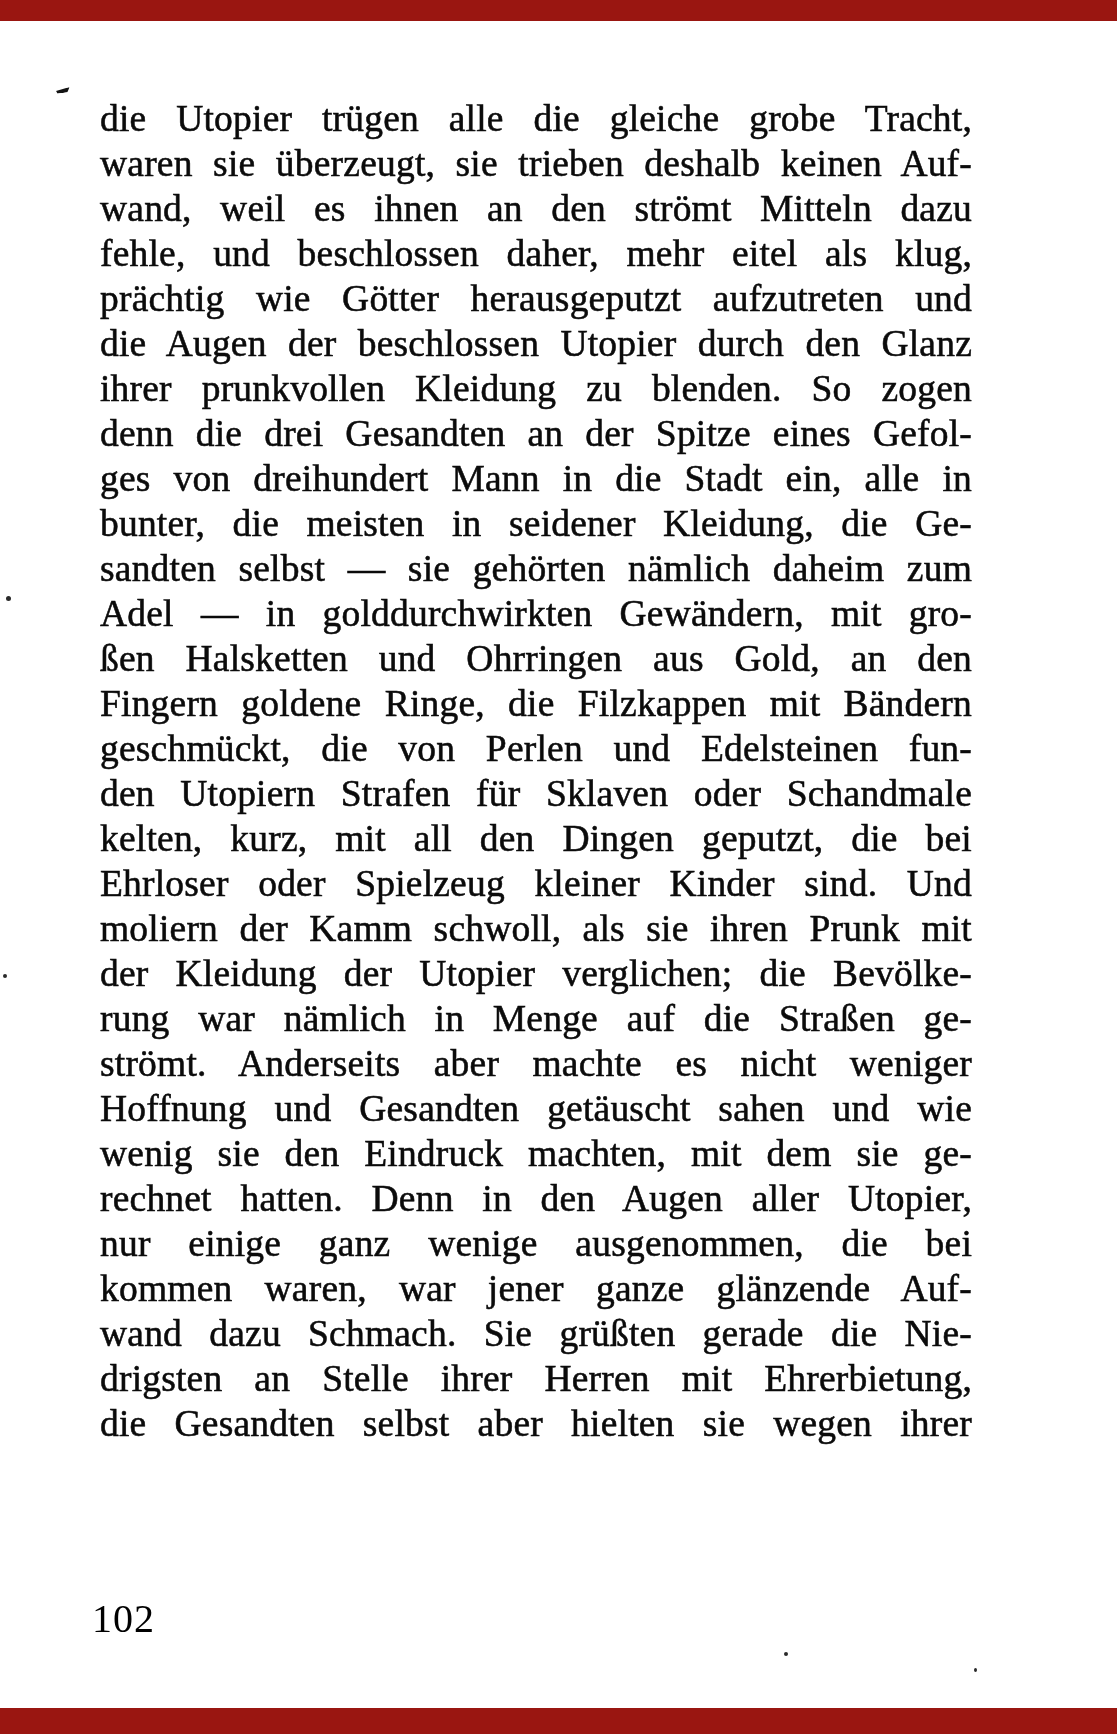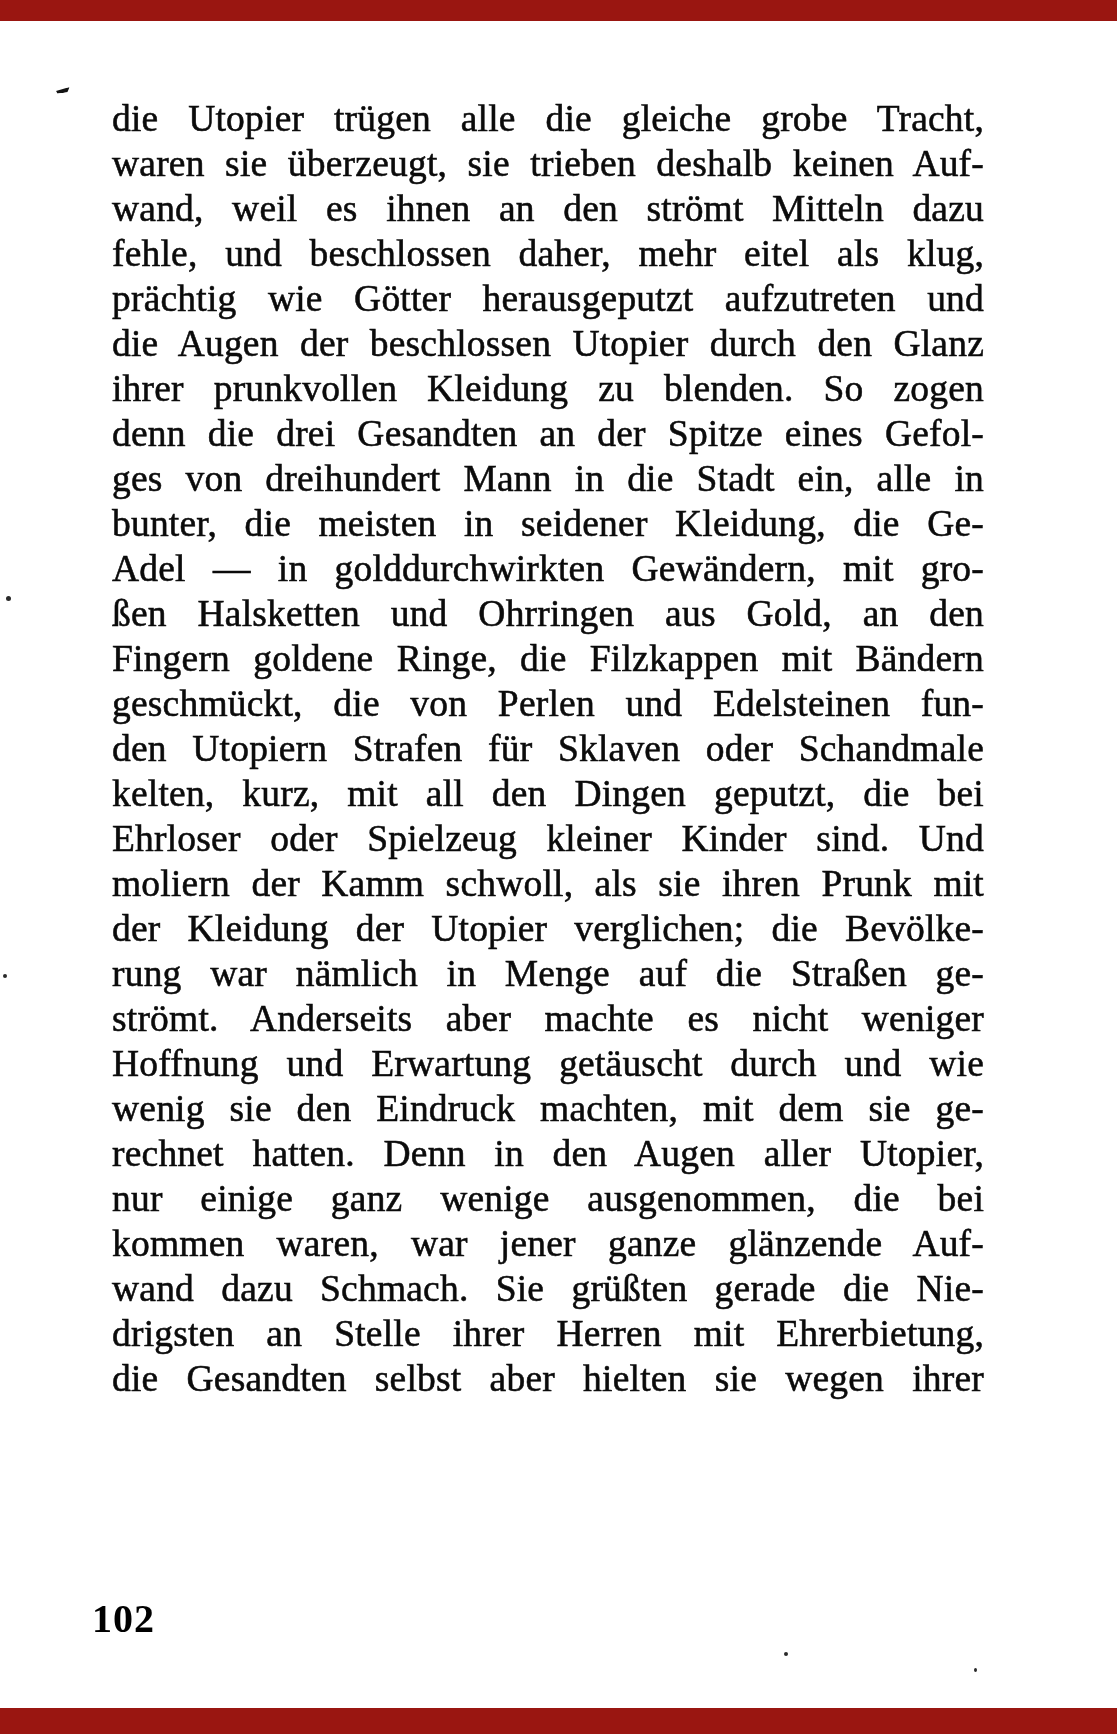--- a/index.html
+++ b/index.html
@@ -34,21 +34,21 @@
   }
 
   .speck {
     position: absolute;
     background: #2a2a2a;
     border-radius: 50%;
   }
 
   .text-block {
     position: absolute;
-    left: 112px;
+    left: 100px;
     top: 96px;
     width: 872px;
     color: #0b0b0b;
     font-size: 37.5px;
     line-height: 45px;
     -webkit-text-stroke: 0.55px #0b0b0b;
     letter-spacing: 0.2px;
   }
   .text-line {
     text-align: justify;
@@ -56,21 +56,21 @@
     word-spacing: 3px;
     white-space: nowrap;
   }
 
   .page-number {
     position: absolute;
     left: 92px;
     top: 1595px;
     color: #000;
     font-size: 40px;
-    font-weight: 700;
+    font-weight: 400;
     letter-spacing: 1px;
     text-align: right;
   }
 </style>
 </head>
 <body>
 
 <div class="scan-bar top" style="background: rgb(154, 22, 17);"></div>
 
 <div class="margin-mark"></div>
@@ -84,32 +84,33 @@
     <div class="text-line">die Utopier trügen alle die gleiche grobe Tracht,</div>
     <div class="text-line">waren sie überzeugt, sie trieben deshalb keinen Auf-</div>
     <div class="text-line">wand, weil es ihnen an den strömt Mitteln dazu</div>
     <div class="text-line">fehle, und beschlossen daher, mehr eitel als klug,</div>
     <div class="text-line">prächtig wie Götter herausgeputzt aufzutreten und</div>
     <div class="text-line">die Augen der beschlossen Utopier durch den Glanz</div>
     <div class="text-line">ihrer prunkvollen Kleidung zu blenden. So zogen</div>
     <div class="text-line">denn die drei Gesandten an der Spitze eines Gefol-</div>
     <div class="text-line">ges von dreihundert Mann in die Stadt ein, alle in</div>
     <div class="text-line">bunter, die meisten in seidener Kleidung, die Ge-</div>
+    <div class="text-line">sandten selbst — sie gehörten nämlich daheim zum</div>
     <div class="text-line">Adel — in golddurchwirkten Gewändern, mit gro-</div>
     <div class="text-line">ßen Halsketten und Ohrringen aus Gold, an den</div>
     <div class="text-line">Fingern goldene Ringe, die Filzkappen mit Bändern</div>
     <div class="text-line">geschmückt, die von Perlen und Edelsteinen fun-</div>
     <div class="text-line">den Utopiern Strafen für Sklaven oder Schandmale</div>
     <div class="text-line">kelten, kurz, mit all den Dingen geputzt, die bei</div>
     <div class="text-line">Ehrloser oder Spielzeug kleiner Kinder sind. Und</div>
     <div class="text-line">moliern der Kamm schwoll, als sie ihren Prunk mit</div>
     <div class="text-line">der Kleidung der Utopier verglichen; die Bevölke-</div>
     <div class="text-line">rung war nämlich in Menge auf die Straßen ge-</div>
     <div class="text-line">strömt. Anderseits aber machte es nicht weniger</div>
-    <div class="text-line">Hoffnung und Erwartung getäuscht durch und wie</div>
+    <div class="text-line">Hoffnung und Gesandten getäuscht sahen und wie</div>
     <div class="text-line">wenig sie den Eindruck machten, mit dem sie ge-</div>
     <div class="text-line">rechnet hatten. Denn in den Augen aller Utopier,</div>
     <div class="text-line">nur einige ganz wenige ausgenommen, die bei</div>
     <div class="text-line">kommen waren, war jener ganze glänzende Auf-</div>
     <div class="text-line">wand dazu Schmach. Sie grüßten gerade die Nie-</div>
     <div class="text-line">drigsten an Stelle ihrer Herren mit Ehrerbietung,</div>
     <div class="text-line">die Gesandten selbst aber hielten sie wegen ihrer</div>
   </div>
 
 <div class="page-number">102</div>

